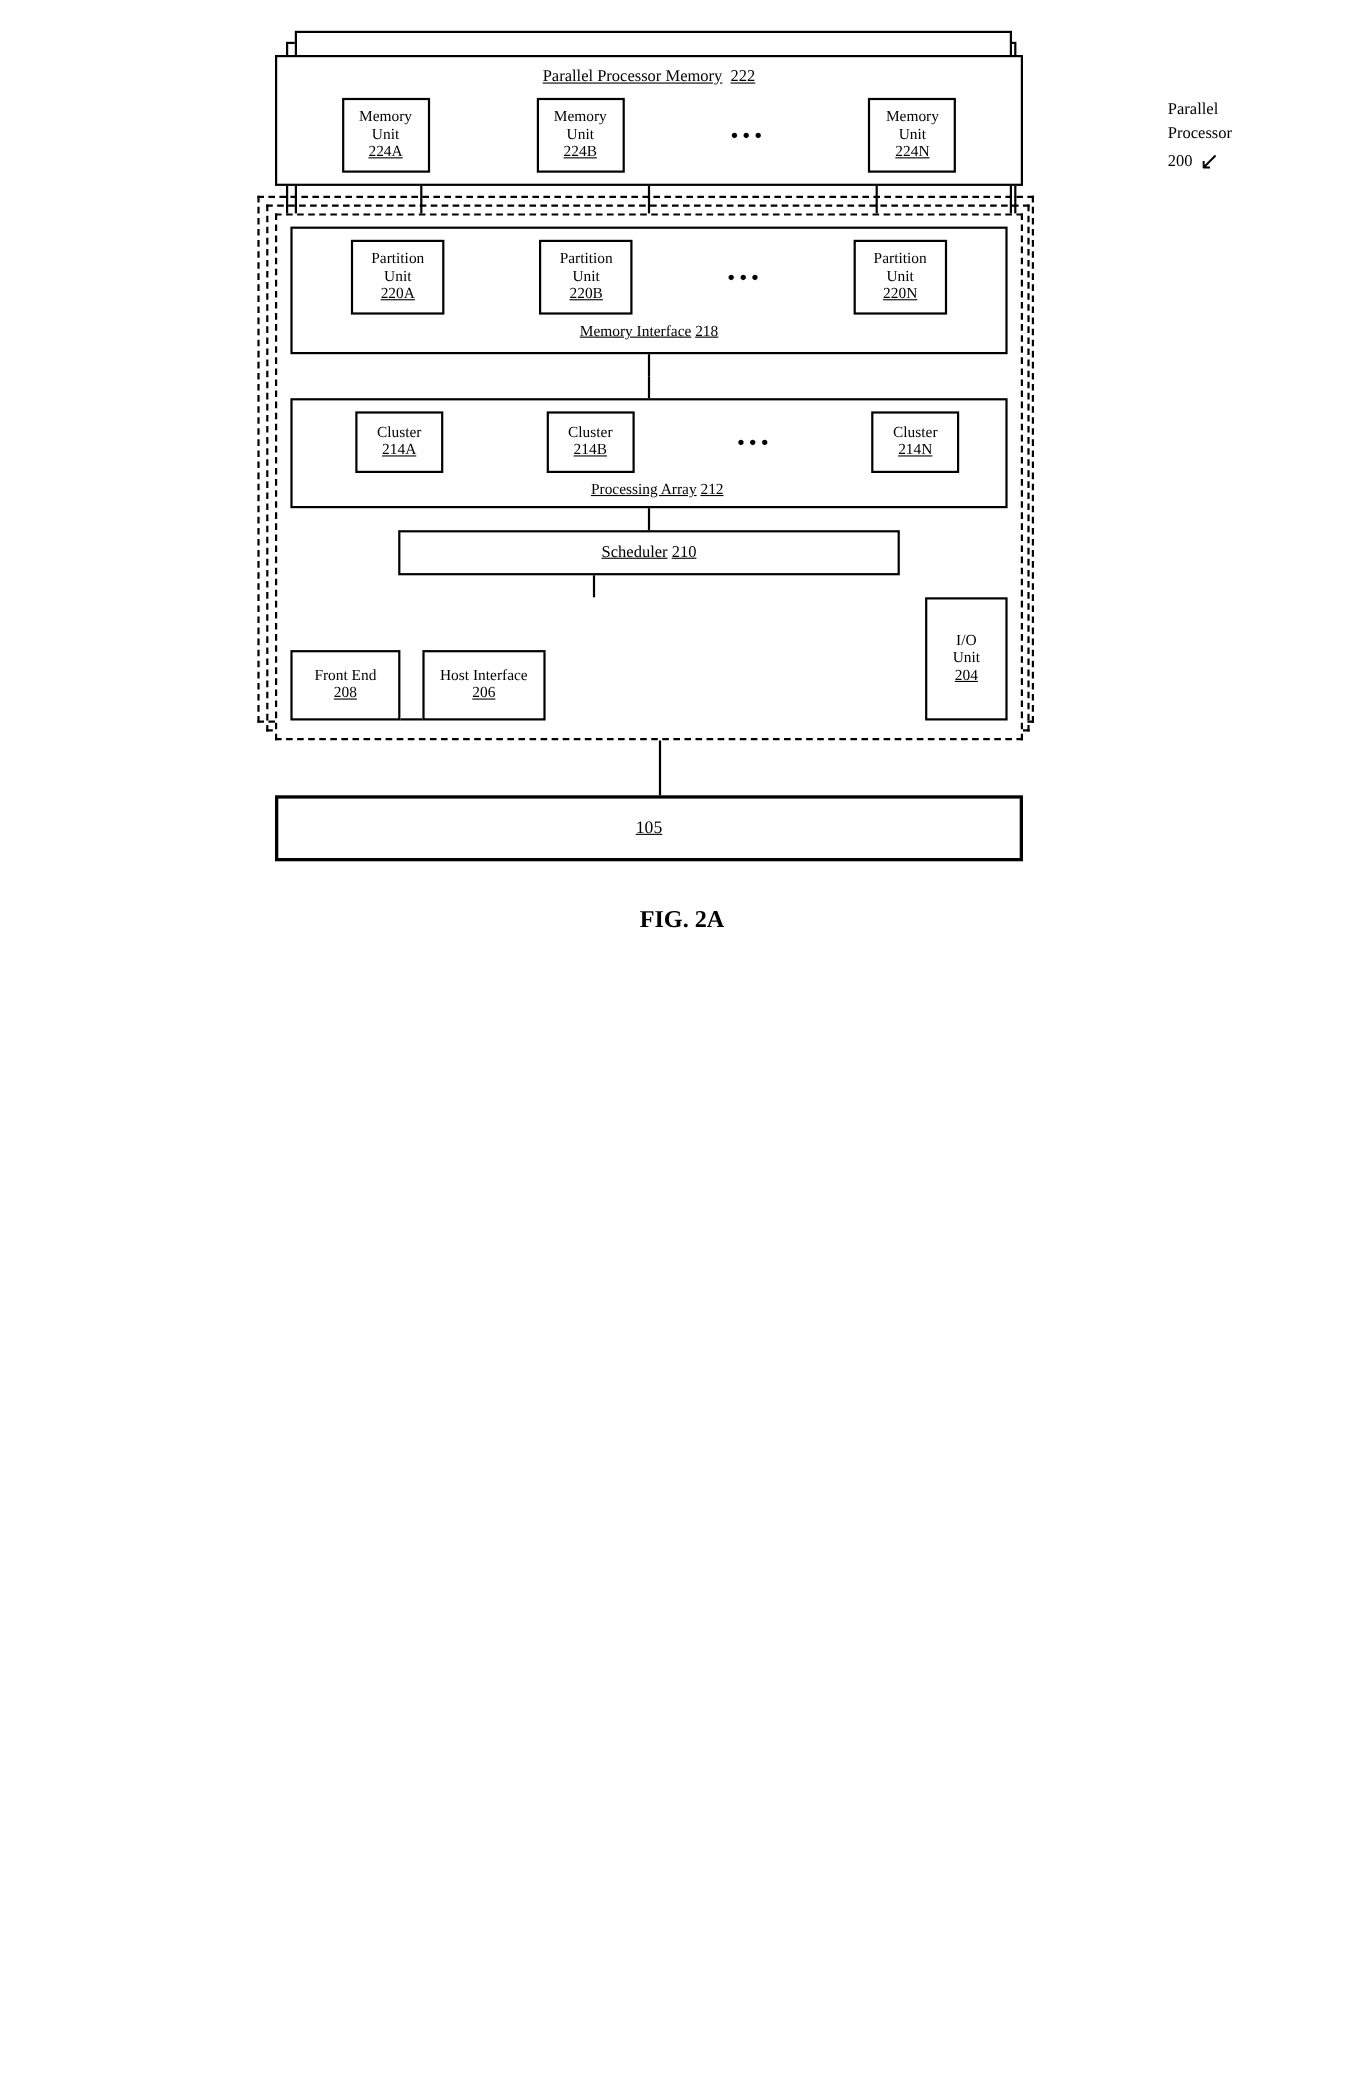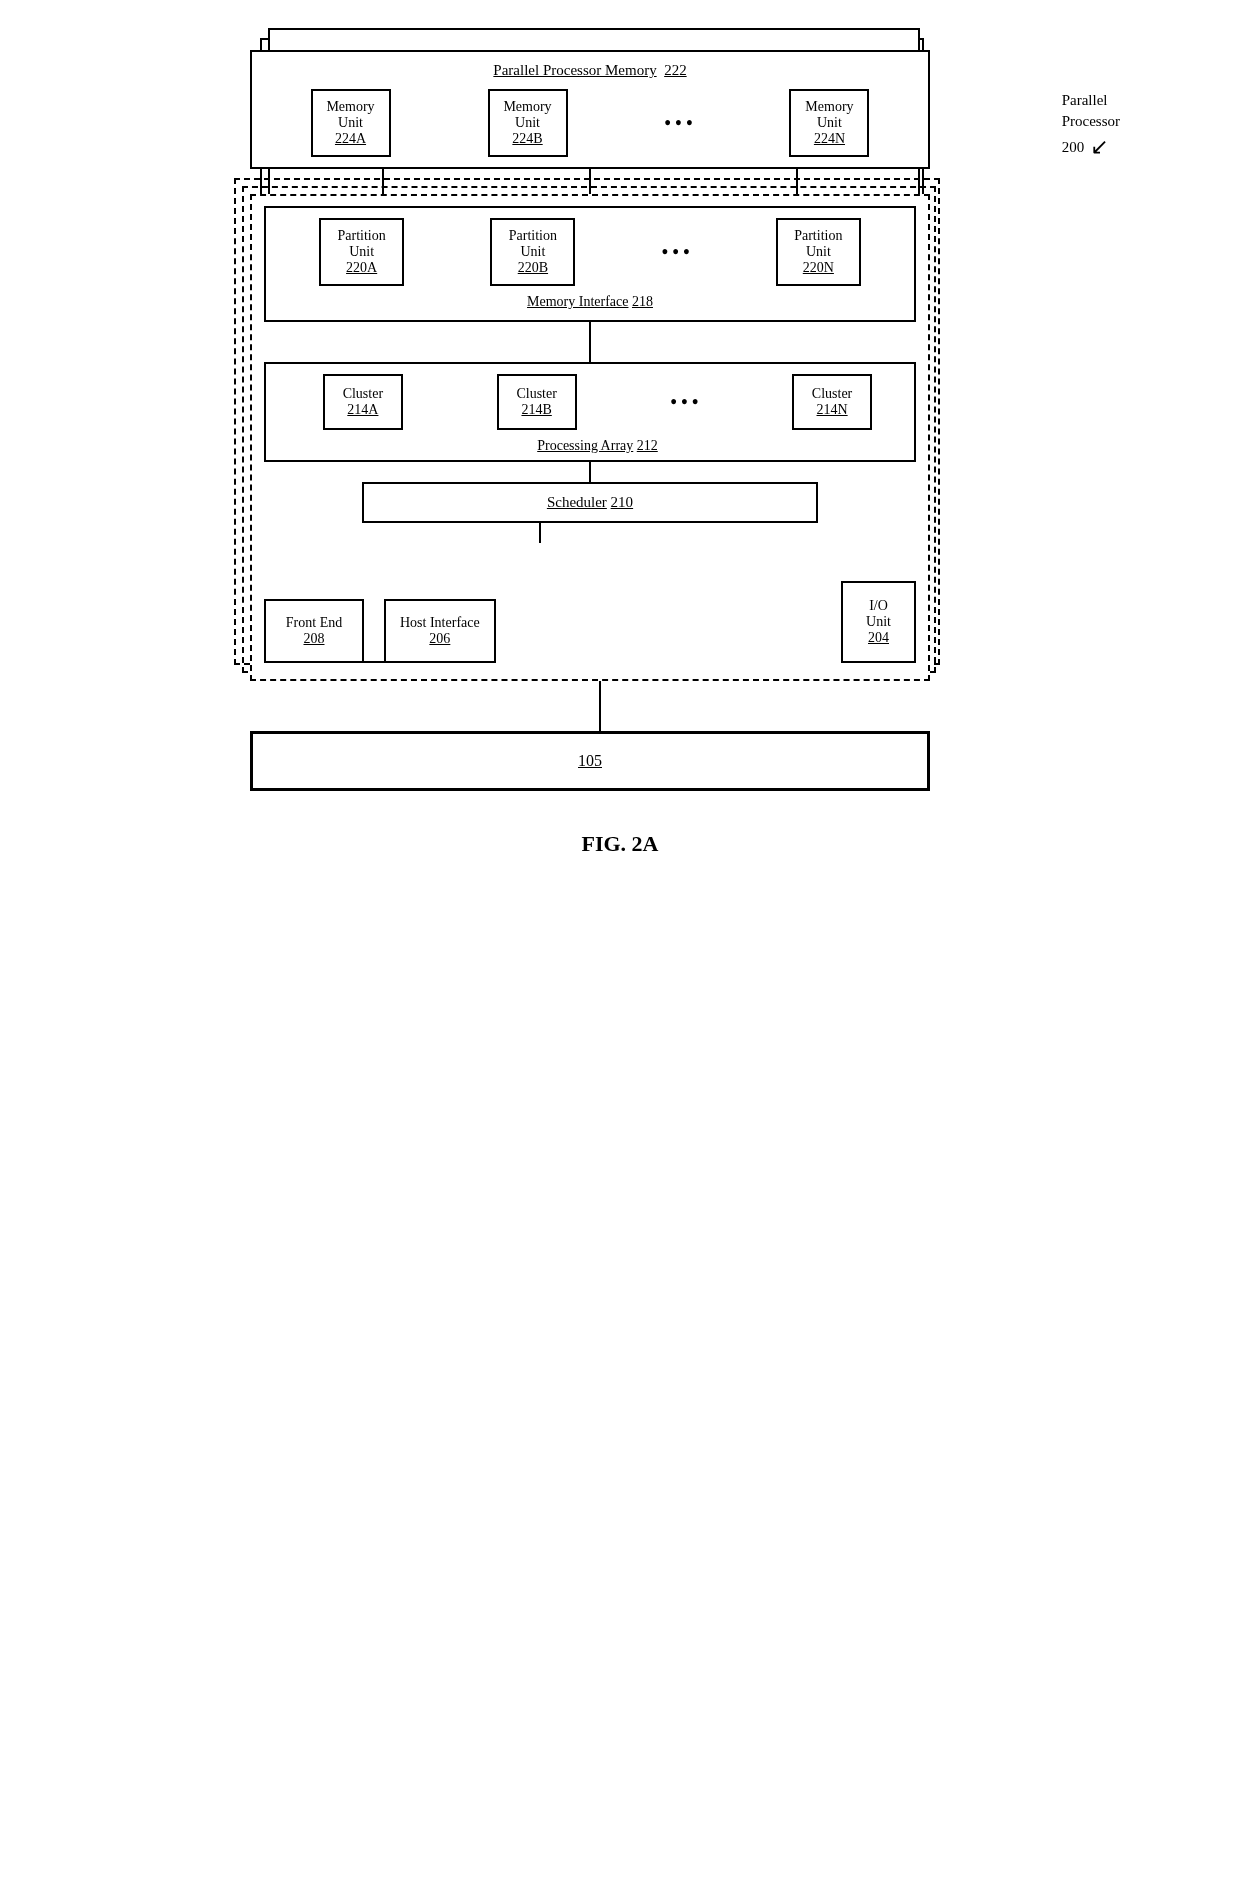--- a/index.html
+++ b/index.html
@@ -189,26 +189,25 @@
     }
     .host-interface-box {
       border: 2px solid #000;
       padding: 14px 14px;
       text-align: center;
       font-size: 14px;
       min-width: 100px;
     }
     .io-unit-box {
       border: 2px solid #000;
-      padding: 15px 12px;
+      padding: 30px 12px;
       text-align: center;
       font-size: 14px;
       min-width: 75px;
       margin-left: 20px;
-      margin-top: 38px;
     }
 
     
     .ppu-label {
       text-align: left;
       font-size: 14px;
       margin-top: 6px;
       width: 100%;
     }
     .ppu-label span {

